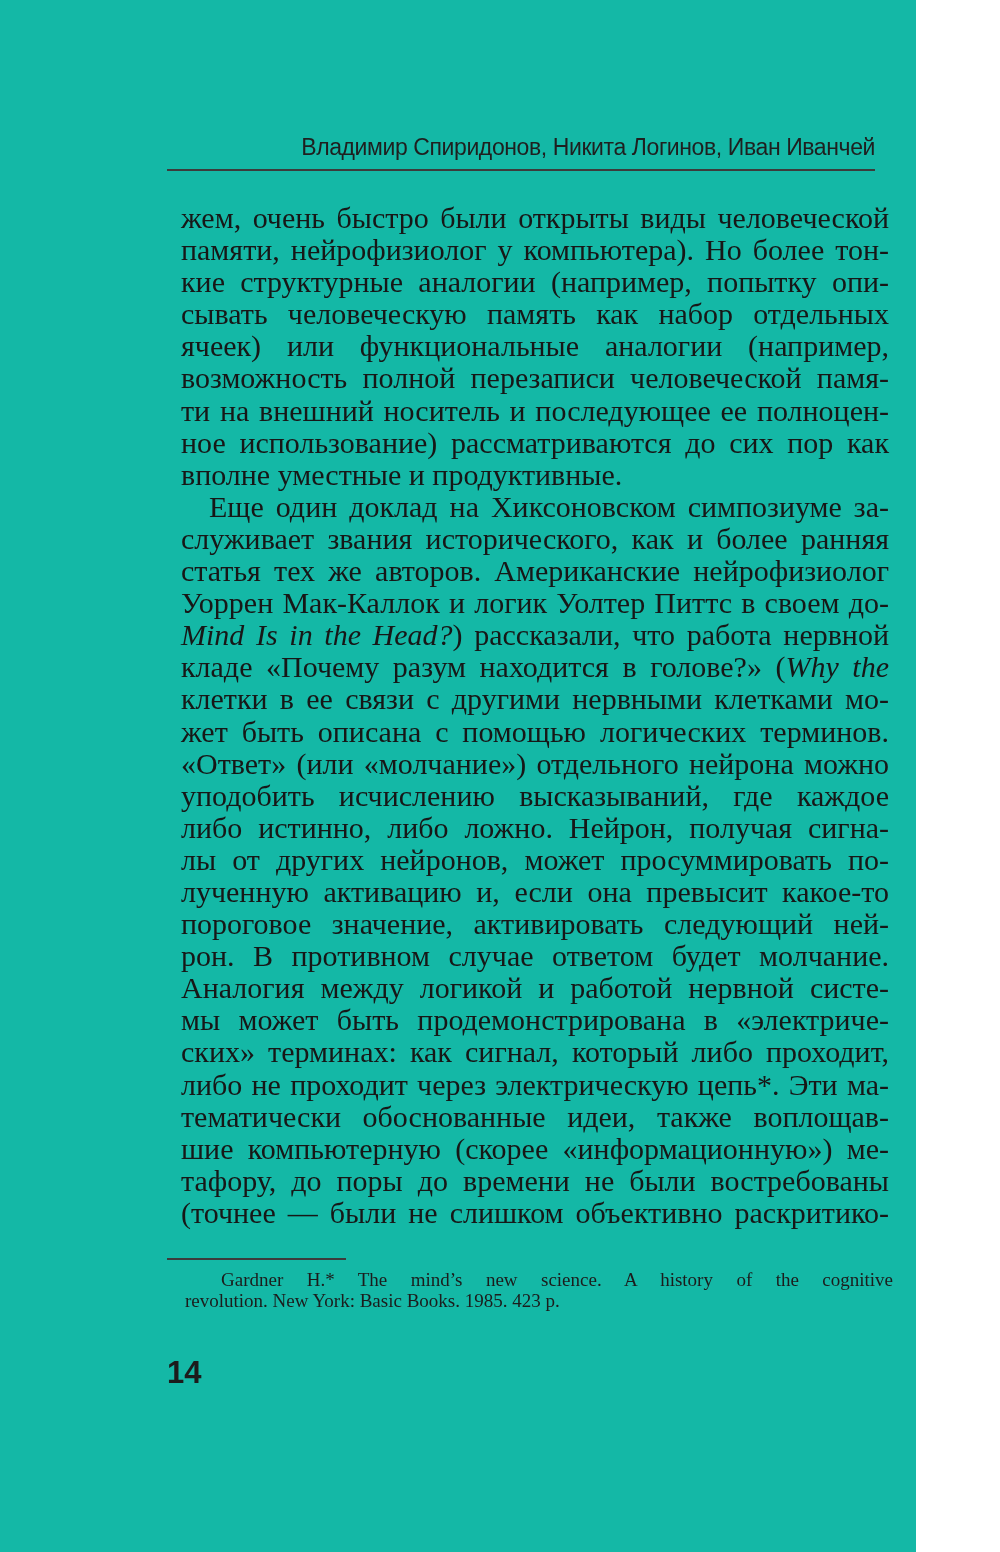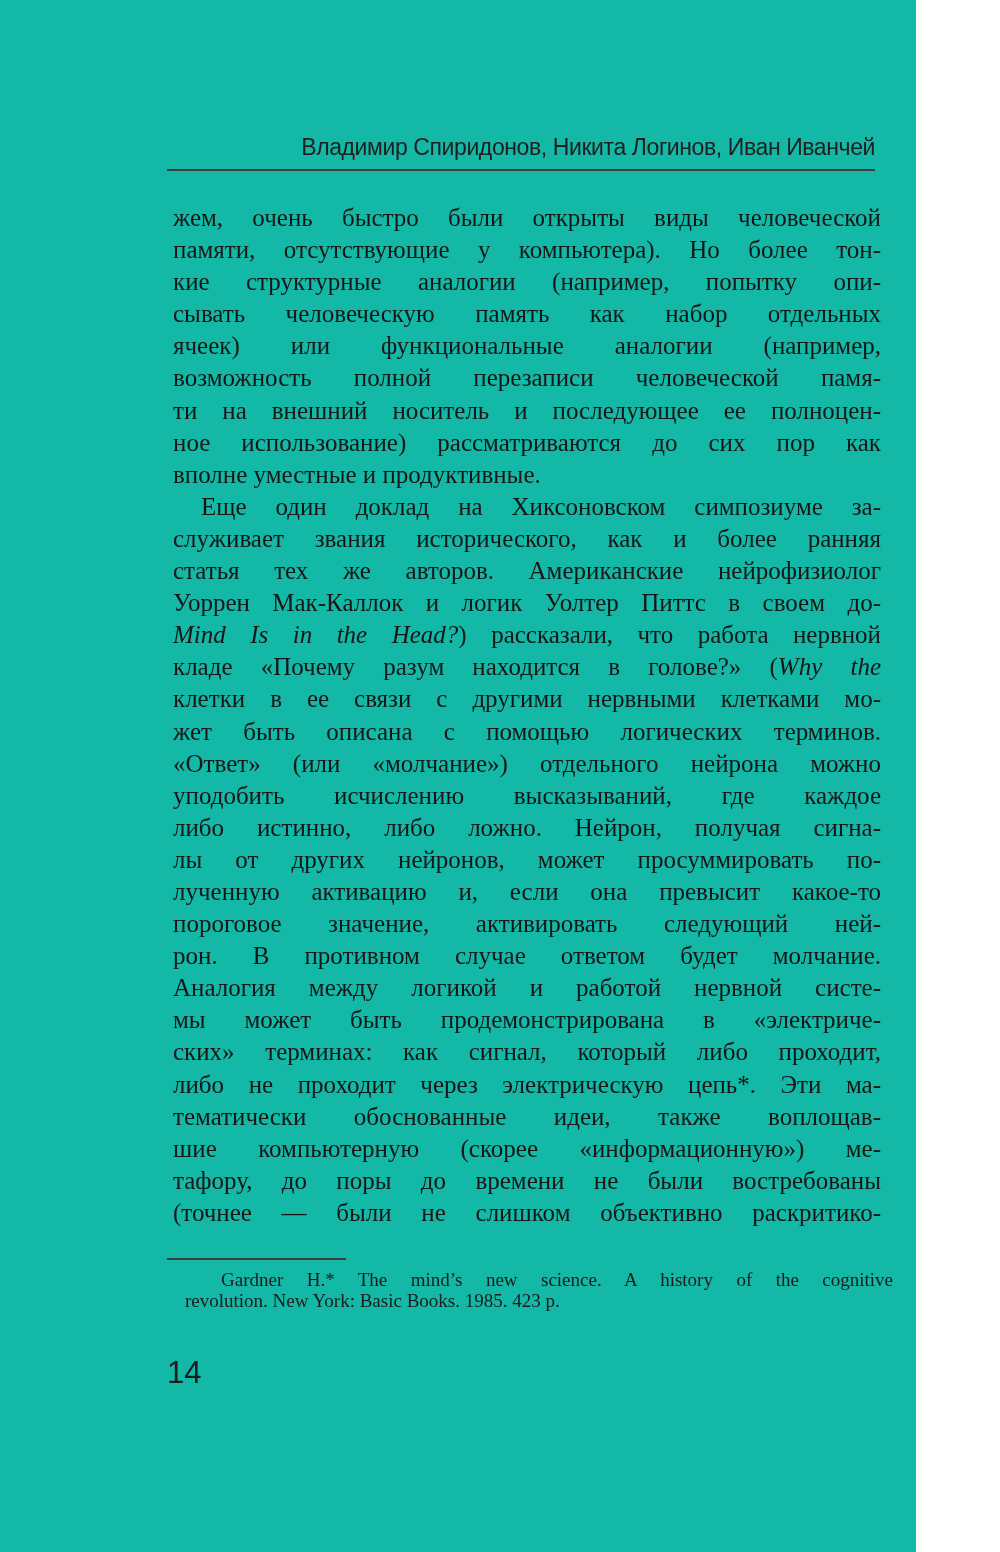--- a/index.html
+++ b/index.html
@@ -27,24 +27,24 @@
   .header-rule {
     position: absolute;
     left: 167px;
     top: 169px;
     width: 708px;
     height: 2px;
     background: #3c3c3c;
   }
   .body-text {
     position: absolute;
-    left: 173px;
+    left: 181px;
     top: 202px;
     width: 708px;
-    font-size: 25px;
+    font-size: 30px;
     line-height: 32.1px;
     color: #171717;
   }
   .para { margin: 0; }
   .tline {
     text-align: justify;
     text-align-last: justify;
   }
   .tline.nojust {
     text-align: right;
@@ -70,36 +70,37 @@
   }
   .footnote .para.indent .tline:first-child { text-indent: 36px; }
   .folio {
     position: absolute;
     left: 167px;
     top: 1357px;
     font-family: "Liberation Sans", "DejaVu Sans", sans-serif;
     font-size: 31px;
     line-height: 31px;
     color: #1c1c1c;
+    font-weight: bold;
   }
   i { font-style: italic; }
 </style>
 </head>
 <body>
 
 <div class="page">
 
   <div class="running-head">Владимир Спиридонов, Никита Логинов, Иван Иванчей</div>
 
   <div class="header-rule"></div>
 
   <div class="body-text">
       <div class="para">
         <div class="tline">жем, очень быстро были открыты виды человеческой</div>
-        <div class="tline">памяти, отсутствующие у компьютера). Но более тон-</div>
+        <div class="tline">памяти, нейрофизиолог у компьютера). Но более тон-</div>
         <div class="tline">кие структурные аналогии (например, попытку опи-</div>
         <div class="tline">сывать человеческую память как набор отдельных</div>
         <div class="tline">ячеек) или функциональные аналогии (например,</div>
         <div class="tline">возможность полной перезаписи человеческой памя-</div>
         <div class="tline">ти на внешний носитель и последующее ее полноцен-</div>
         <div class="tline">ное использование) рассматриваются до сих пор как</div>
         <div class="tline nojust">вполне уместные и продуктивные.</div>
       </div>
       <div class="para indent">
         <div class="tline">Еще один доклад на Хиксоновском симпозиуме за-</div>

